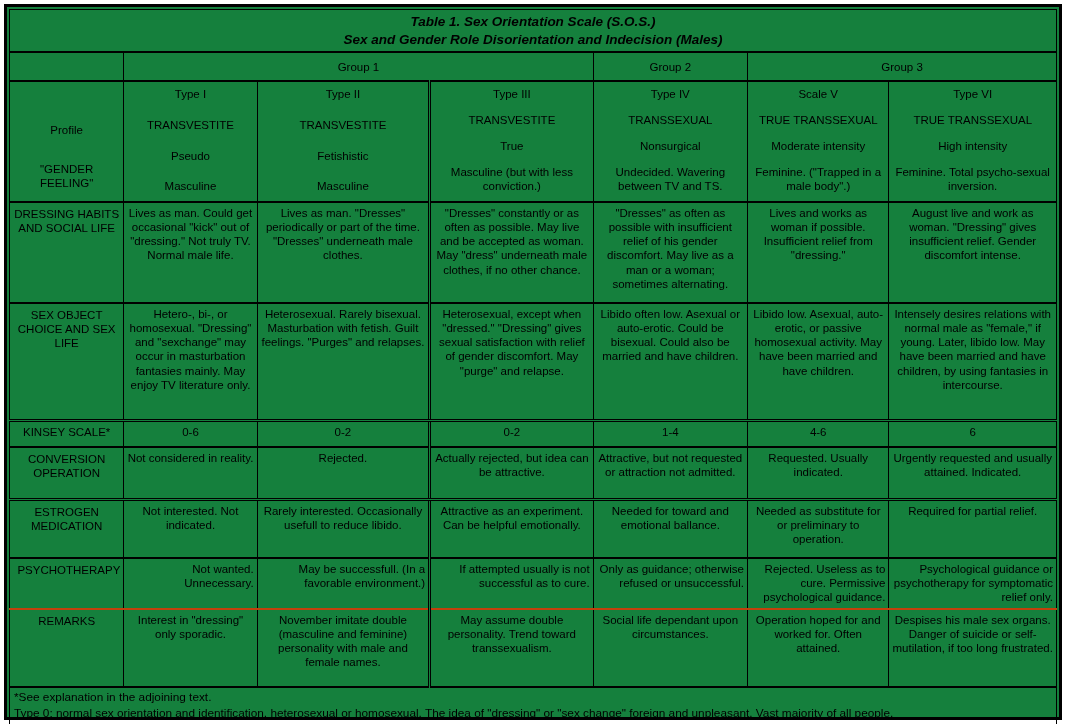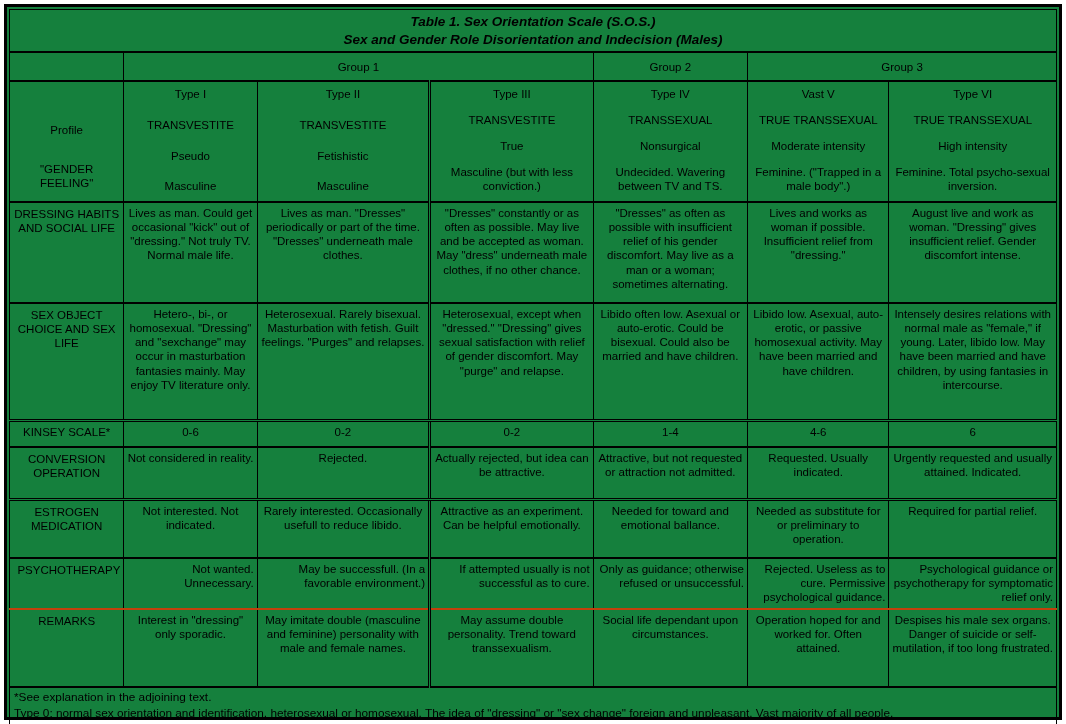--- a/index.html
+++ b/index.html
@@ -93,21 +93,21 @@
     <td>
       <div class="pflex">
         <div>Type IV</div>
         <div>TRANSSEXUAL</div>
         <div>Nonsurgical</div>
         <div>Undecided. Wavering between TV and TS.</div>
       </div>
     </td>
     <td>
       <div class="pflex">
-        <div>Vast V</div>
+        <div>Scale V</div>
         <div>TRUE TRANSSEXUAL</div>
         <div>Moderate intensity</div>
         <div>Feminine. ("Trapped in a male body".)</div>
       </div>
     </td>
     <td>
       <div class="pflex">
         <div>Type VI</div>
         <div>TRUE TRANSSEXUAL</div>
         <div>High intensity</div>
@@ -172,21 +172,21 @@
     <td>May be successfull. (In a favorable environment.)</td>
     <td class="dl">If attempted usually is not successful as to cure.</td>
     <td>Only as guidance; otherwise refused or unsuccessful.</td>
     <td>Rejected. Useless as to cure. Permissive psychological guidance.</td>
     <td>Psychological guidance or psychotherapy for symptomatic relief only.</td>
   </tr>
 
   <tr class="r-remarks">
     <td class="row-label">REMARKS</td>
     <td>Interest in "dressing" only sporadic.</td>
-    <td>May imitate double (masculine and feminine) personality with male and female names.</td>
+    <td>November imitate double (masculine and feminine) personality with male and female names.</td>
     <td class="dl">May assume double personality. Trend toward transsexualism.</td>
     <td>Social life dependant upon circumstances.</td>
     <td>Operation hoped for and worked for. Often attained.</td>
     <td>Despises his male sex organs. Danger of suicide or self-mutilation, if too long frustrated.</td>
   </tr>
 
   <tr class="r-foot">
     <td colspan="7" class="foot-cell">
       <div>*See explanation in the adjoining text.</div>
       <div>Type 0: normal sex orientation and identification, heterosexual or homosexual. The idea of "dressing" or "sex change" foreign and unpleasant. Vast majority of all people.</div>

